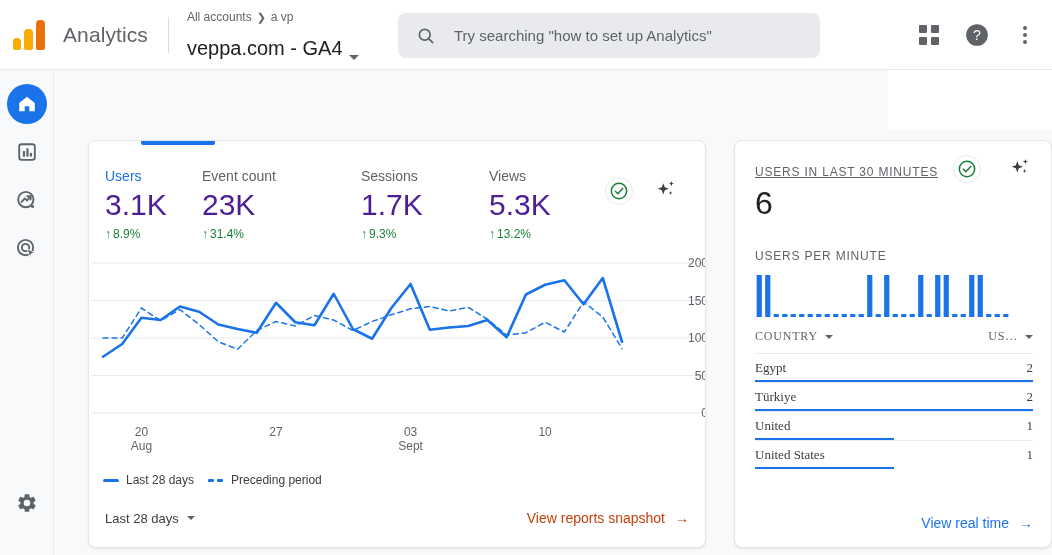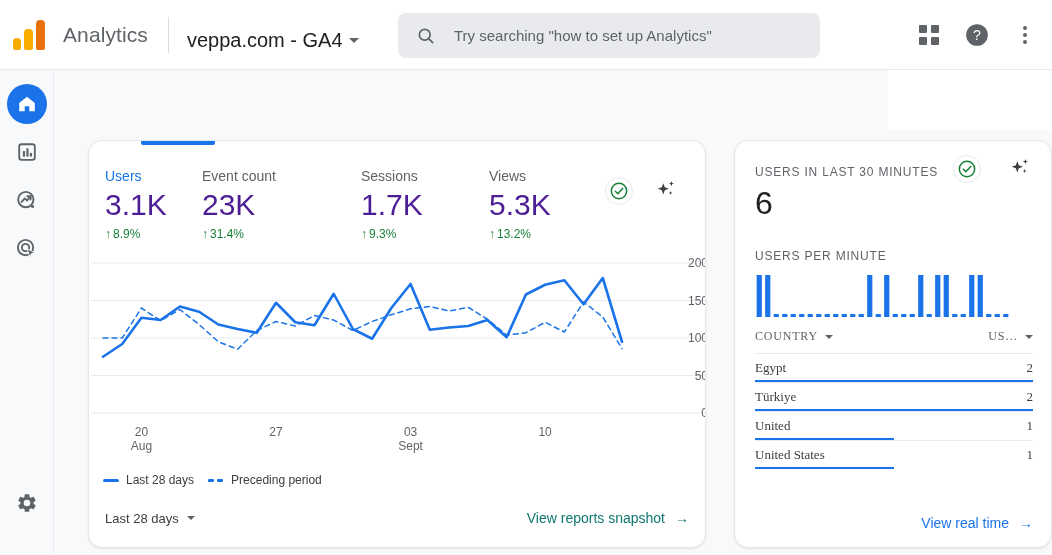--- a/index.html
+++ b/index.html
@@ -23,21 +23,21 @@
   .ga-logo .b1 { width: 8px; height: 12px; background: #f9ab00; border-radius: 4px 4px 2px 2px; }
   .ga-logo .b2 { width: 9px; height: 21px; background: #f9ab00; border-radius: 4px 4px 2px 2px; }
   .ga-logo .b3 { width: 9px; height: 30px; background: #e8710a; border-radius: 4px 4px 2px 2px; }
   .brand {
     margin-left: 14px; font-size: 21px; color: #5f6368; letter-spacing: .1px;
   }
   .vsep { width: 1px; height: 36px; background: #dadce0; margin: 0 18px 0 20px; }
   .acct { display: flex; flex-direction: column; justify-content: center; }
   .acct-crumb { font-size: 12px; color: #5f6368; display: flex; align-items: center; gap: 5px; line-height: 15px; }
   .crumb-sep { font-size: 11px; color: #5f6368; }
-  .acct-name { font-size: 20px; color: #202124; display: flex; align-items: center; gap: 6px; line-height: 24px; margin-top: 11px; }
+  .acct-name { font-size: 20px; color: #202124; display: flex; align-items: flex-end; gap: 6px; line-height: 24px; margin-top: 11px; }
   .caret-dn {
     width: 0; height: 0; border-left: 5px solid transparent; border-right: 5px solid transparent;
     border-top: 5px solid #5f6368; display: inline-block;
   }
   .search {
     position: absolute; left: 398px; top: 13px; width: 422px; height: 45px;
     background: #e8eaed; border-radius: 8px; display: flex; align-items: center; gap: 18px;
     padding: 0 18px; cursor: text;
   }
   .search-ph { font-size: 15px; color: #5f6368; }
@@ -64,21 +64,21 @@
     background: #f8f9fa; display: flex; align-items: center;
   }
   .page-title { margin-left: 58px; font-size: 21px; color: #202124; }
   .head-actions { position: absolute; right: 0px; top: 0; height: 60px; display: flex; align-items: center; gap: 20px; padding-left: 18px; border-left: 1px solid #e8eaed; }
   .head-actions .ticon { margin-right: 0; }
   .ha-pad { width: 6px; }
 
   
   .content { position: absolute; left: 54px; top: 130px; width: 998px; height: 425px; background: #f8f9fa; }
   .card {
-    position: absolute; background: #fff; border: 1px solid #e4e6e8; border-radius: 14px;
+    position: absolute; background: #fff; border: 1px solid #e4e6e8; border-radius: 8px;
     box-shadow: 0 1px 2px rgba(60,64,67,.10);
   }
   .card-main { left: 34px; top: 10px; width: 618px; height: 408px; overflow: hidden; }
   .card-rt   { left: 680px; top: 10px; width: 318px; height: 408px; overflow: hidden; }
   .tab-indicator { position: absolute; left: 52px; top: 0; width: 74px; height: 4px; background: #1a73e8; border-radius: 0 0 2px 2px; }
 
   
   .metrics { position: absolute; left: 0; top: 26px; width: 618px; height: 80px; }
   .metric { position: absolute; top: 0; }
   .m-label { font-size: 14px; color: #5f6368; line-height: 18px; }
@@ -94,24 +94,24 @@
   .chart-svg { position: absolute; left: 0; top: 0; }
   .legend { position: absolute; left: 14px; top: 332px; display: flex; align-items: center; gap: 14px; font-size: 12px; color: #3c4043; }
   .leg-it { display: flex; align-items: center; gap: 7px; }
   .leg-solid { width: 16px; height: 3px; background: #1a73e8; border-radius: 2px; display: block; }
   .leg-dash { width: 16px; height: 3px; display: flex; gap: 3px; }
   .leg-dash i { width: 6px; height: 3px; background: #1a73e8; border-radius: 1px; display: block; }
 
   
   .card-footer { position: absolute; left: 0; bottom: 0; width: 100%; height: 58px; display: flex; align-items: center; padding: 0 16px; }
   .daterange { font-size: 13px; color: #3c4043; display: flex; align-items: center; gap: 8px; cursor: pointer; }
-  .footer-link { margin-left: auto; font-size: 14px; color: #0f766e; display: flex; align-items: center; gap: 10px; cursor: pointer; }
-
-  
-  .rt-label { position: absolute; left: 20px; top: 24px; font-size: 12px; color: #5f6368; letter-spacing: .8px; font-weight: 500; }
+  .footer-link { margin-left: auto; font-size: 14px; color: #c2410c; display: flex; align-items: center; gap: 10px; cursor: pointer; }
+
+  
+  .rt-label { position: absolute; left: 20px; top: 24px; font-size: 12px; color: #5f6368; letter-spacing: .8px; font-weight: 500; text-decoration: underline; }
   .rt-check { position: absolute; left: 218px; top: 14px; width: 28px; height: 28px; border-radius: 50%; background: #fff; border: 1px solid #e8eaed; display: flex; align-items: center; justify-content: center; cursor: pointer; }
   .rt-sparkle { position: absolute; right: 18px; top: 14px; width: 26px; height: 26px; display: flex; align-items: center; justify-content: center; cursor: pointer; }
   .rt-value { position: absolute; left: 20px; top: 42px; font-size: 32px; color: #202124; line-height: 40px; }
   .rt-upm { position: absolute; left: 20px; top: 108px; font-size: 12px; color: #5f6368; letter-spacing: .8px; font-weight: 500; }
   .rt-bars { position: absolute; left: 20px; top: 128px; width: 255px; height: 48px; }
   .rt-table { position: absolute; left: 20px; top: 188px; width: 278px; font-family: Liberation Serif, serif; }
   .rt-th { display: flex; align-items: center; font-size: 12px; color: #5f6368; letter-spacing: .8px; font-weight: 500; padding-bottom: 9px; }
   .rt-th .col2 { margin-left: auto; display: flex; align-items: center; gap: 7px; }
   .rt-th .col1 { display: flex; align-items: center; gap: 7px; cursor: pointer; }
   .rt-row { position: relative; border-top: 1px solid #e8eaed; height: 29px; display: flex; align-items: center; font-size: 13px; color: #3c4043; }
@@ -127,20 +127,25 @@
 
   <div class="topbar">
     <div class="ga-logo">
       <span class="b1"></span>
         <span class="b2"></span>
         <span class="b3"></span>
     </div>
     <div class="brand">Analytics</div>
     <div class="vsep"></div>
     <div class="acct">
+      <div class="acct-crumb">
+        <span>All accounts</span>
+        <span class="crumb-sep">❯</span>
+        <span>a vp</span>
+      </div>
       <div class="acct-name">
         <span>veppa.com - GA4</span>
         <span class="caret-dn"></span>
       </div>
     </div>
 
     <div class="search">
       <svg width="20" height="20" viewBox="0 0 24 24">
         <path fill="none" stroke="#5f6368" stroke-width="2" d="M10.5 10.5m-6.5 0a6.5 6.5 0 1 0 13 0a6.5 6.5 0 1 0 -13 0"></path>
         <line x1="15.2" y1="15.2" x2="20" y2="20" stroke="#5f6368" stroke-width="2" stroke-linecap="round"></line>

